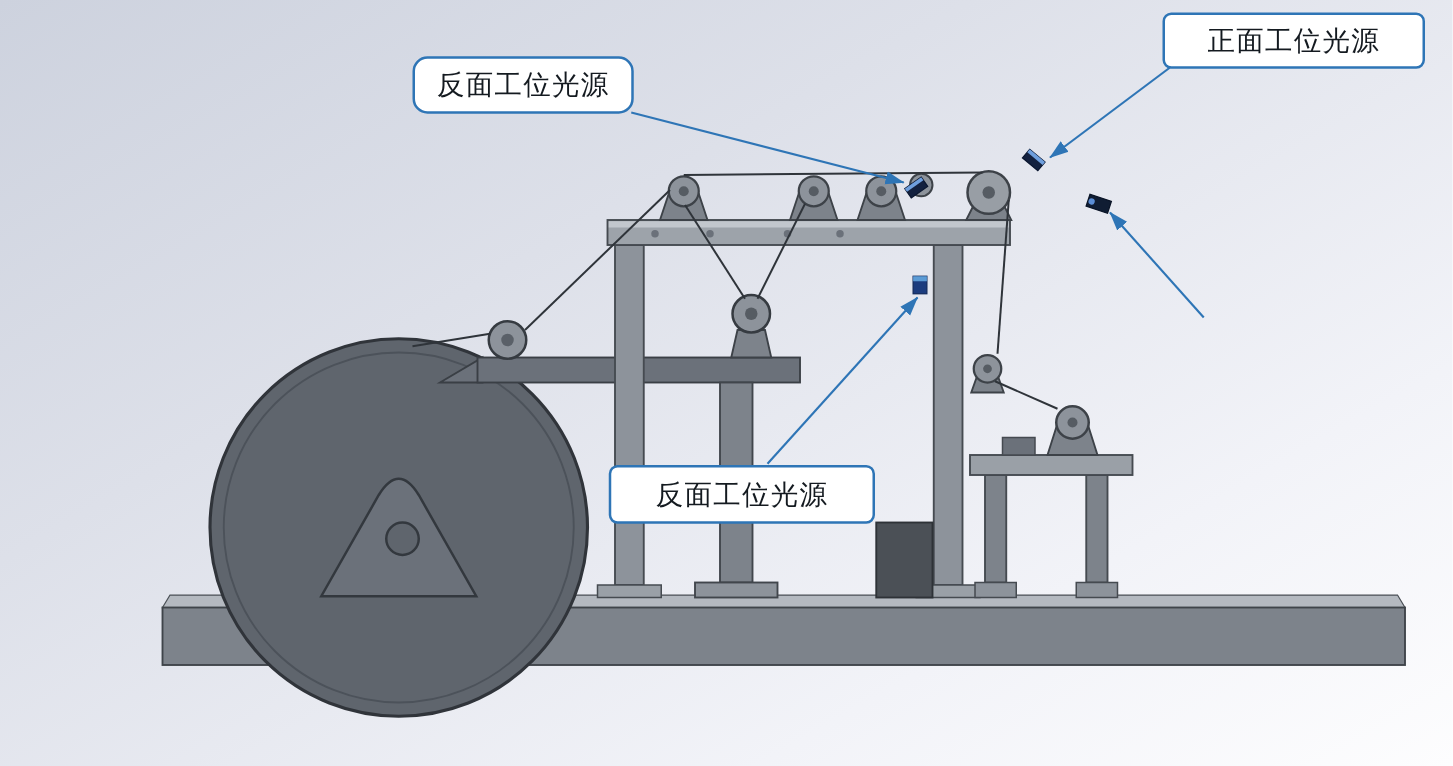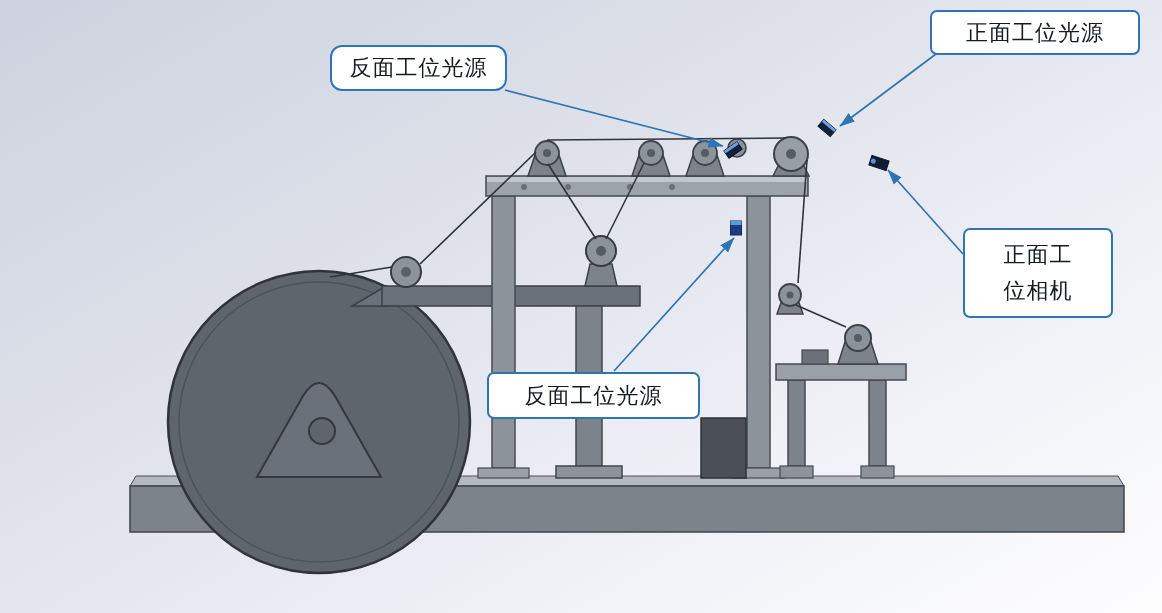--- a/index.html
+++ b/index.html
@@ -183,22 +183,18 @@
   </svg>
 
   <div class="callout" id="co-back-light">
     <span>反面工位光源</span>
   </div>
 
   <div class="callout" id="co-front-light">
     <span>正面工位光源</span>
   </div>
 
-  <div class="callout two-line" id="co-front-camera">
-    <span>正面工</span>
-    <span>位相机</span>
-  </div>
 
   <div class="callout" id="co-back-camera">
     <span>反面工位光源</span>
   </div>
 
 </div>
 
 </body></html>

